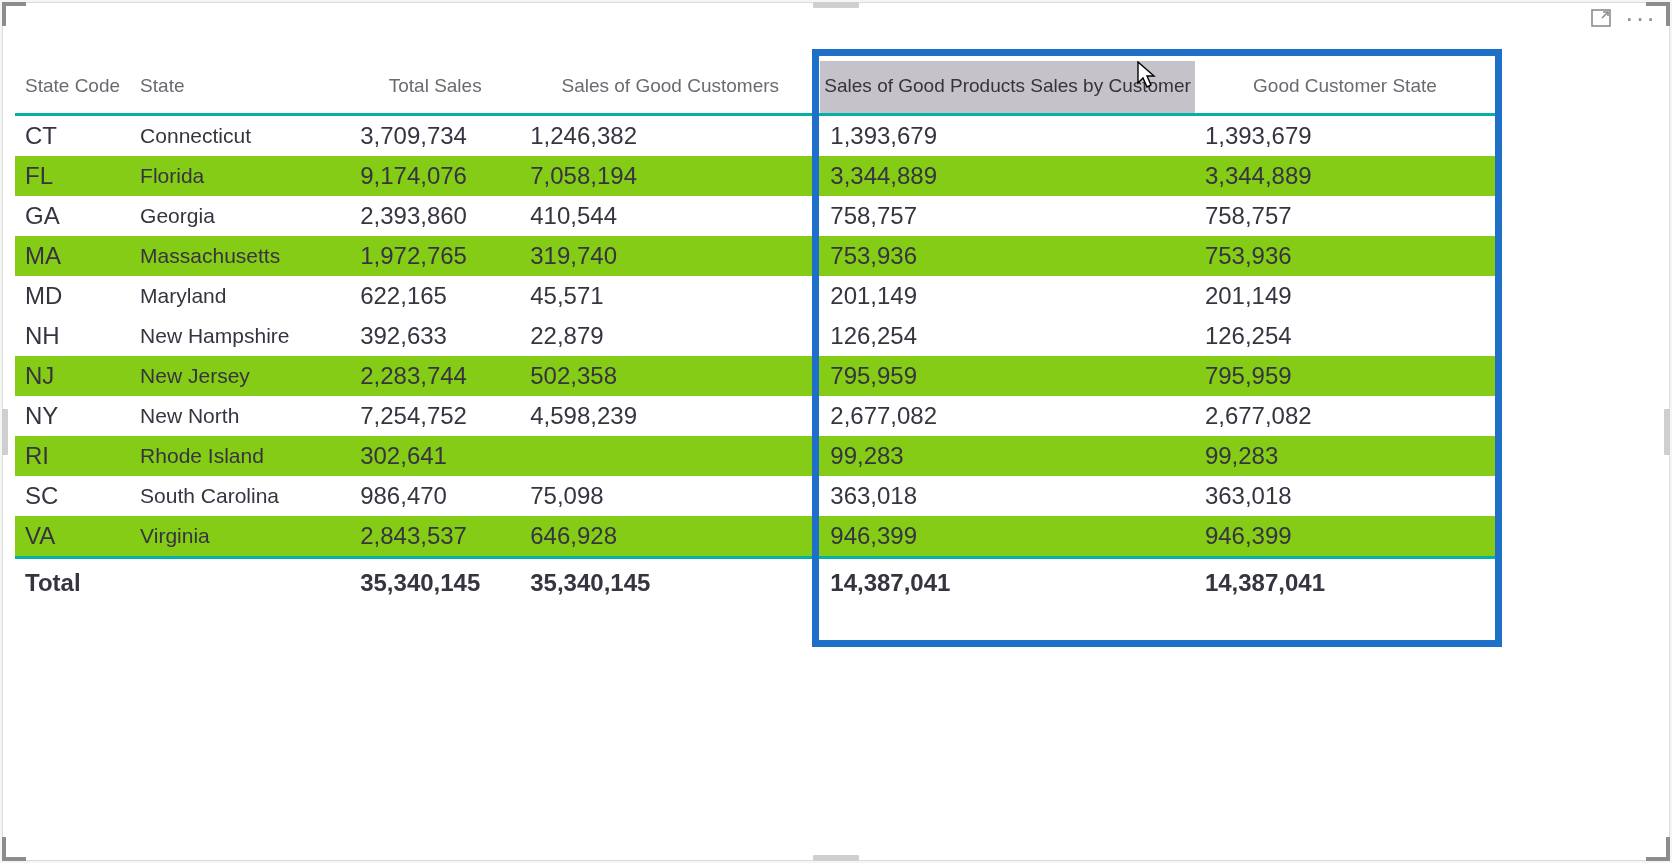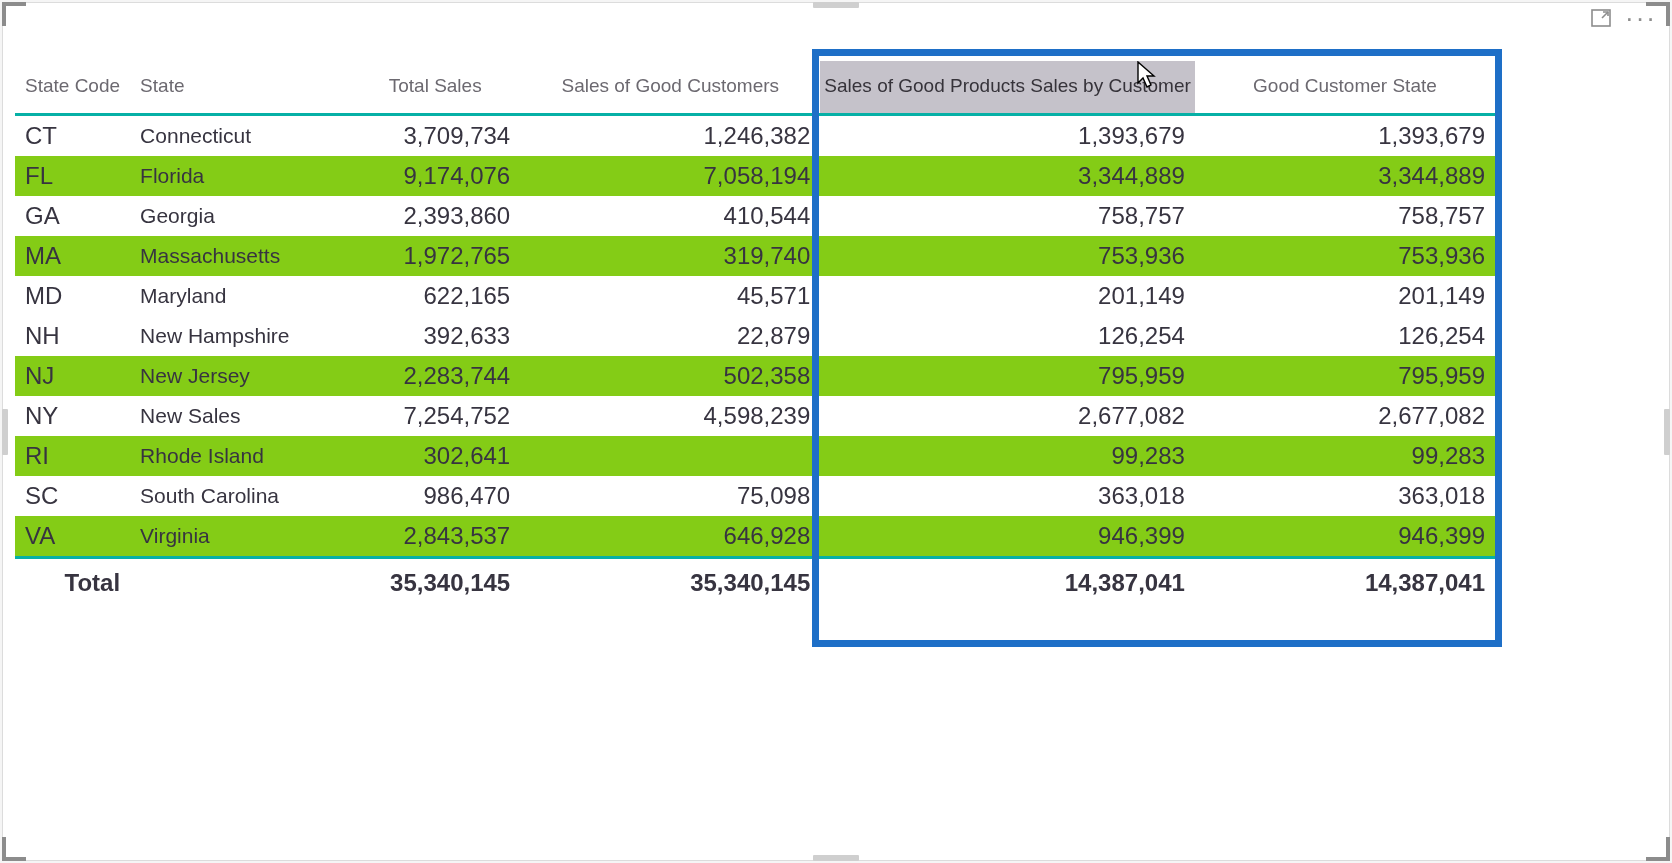--- a/index.html
+++ b/index.html
@@ -96,38 +96,37 @@
   }
   .tbl td {
     font-size: 24px;
     color: #373440;
     padding: 6px 10px 6px 10px;
     vertical-align: middle;
     white-space: nowrap;
   }
   .tbl .code { width: 90px; font-size:24px;}
   .tbl .state { width: 180px;font-size:21px; }
-  .tbl td.num { text-align: right; font-variant-numeric: tabular-nums; margin-top: 42px; }
+  .tbl td.num { font-variant-numeric: tabular-nums; margin-top: 42px; }
   .tbl tbody tr.striped td { background: #84cc16; }
 
   
   col.c-code   { width: 110px; }
   col.c-state  { width: 220px; }
   col.c-total  { width: 170px; }
   col.c-good   { width: 300px; }
   col.c-good2  { width: 370px; }
   col.c-good3  { width: 300px; }
 
   
   .tbl tfoot td {
     font-weight: 700;
     border-top: 3px solid #06b0a6;
     padding-top: 10px;
     padding-bottom: 12px;
-    text-align: right;
   }
 
   
   .highlight-box {
     position: absolute;
     border: 7px solid #1e6fc7;
     box-sizing: border-box;
     pointer-events: none;
   }
 
@@ -236,21 +235,21 @@
         <tr class="striped">
           <td class="code">NJ</td>
           <td class="state">New Jersey</td>
           <td class="num">2,283,744</td>
           <td class="num">502,358</td>
           <td class="num">795,959</td>
           <td class="num">795,959</td>
         </tr>
         <tr>
           <td class="code">NY</td>
-          <td class="state">New Sales</td>
+          <td class="state">New North</td>
           <td class="num">7,254,752</td>
           <td class="num">4,598,239</td>
           <td class="num">2,677,082</td>
           <td class="num">2,677,082</td>
         </tr>
         <tr class="striped">
           <td class="code">RI</td>
           <td class="state">Rhode Island</td>
           <td class="num">302,641</td>
           <td class="num"></td>

